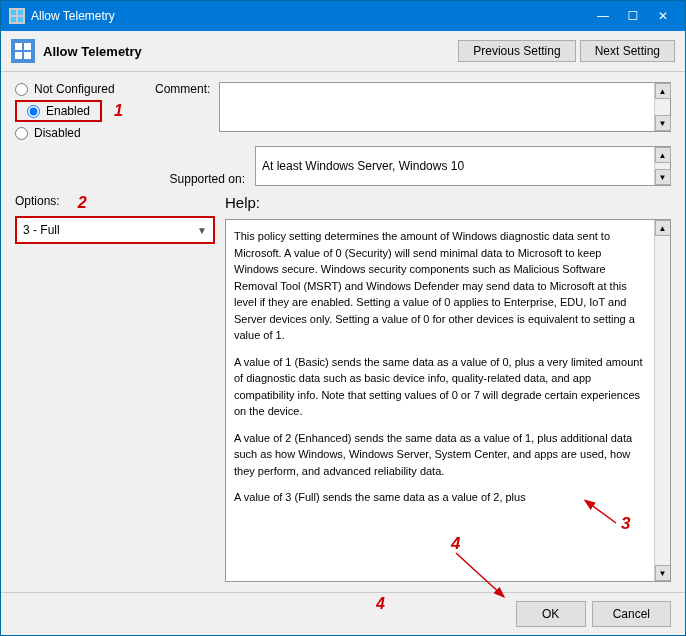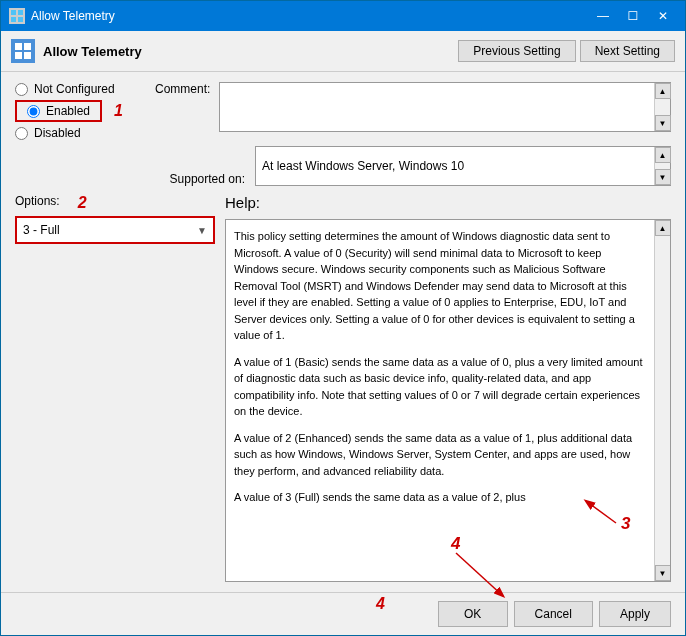--- a/index.html
+++ b/index.html
@@ -442,21 +442,20 @@
     </div>
   </div>
 
   <div class="footer">
 
     <div style="position:absolute; left:0; right:0; bottom:40px; pointer-events:none; display:flex; justify-content:flex-end; padding-right:240px;">
       <span class="annotation-number" style="margin-right:60px; margin-bottom:-20px; font-style:italic;">4</span>
     </div>
     <button class="footer-btn">OK</button>
     <button class="footer-btn">Cancel</button>
-    <button class="footer-btn">Apply</button>
   </div>
 
   <svg class="overlay" width="686" height="636" style="position:absolute; top:0; left:0; pointer-events:none;">
 
     <text x="620" y="528" fill="#cc0000" font-size="17" font-style="italic" font-weight="bold">3</text>
     <line x1="615" y1="522" x2="585" y2="500" stroke="#cc0000" stroke-width="1.5" marker-end="url(#arrowhead)"></line>
 
     <text x="450" y="548" fill="#cc0000" font-size="17" font-style="italic" font-weight="bold">4</text>
     <line x1="455" y1="552" x2="502" y2="595" stroke="#cc0000" stroke-width="1.5" marker-end="url(#arrowhead)"></line>
 

